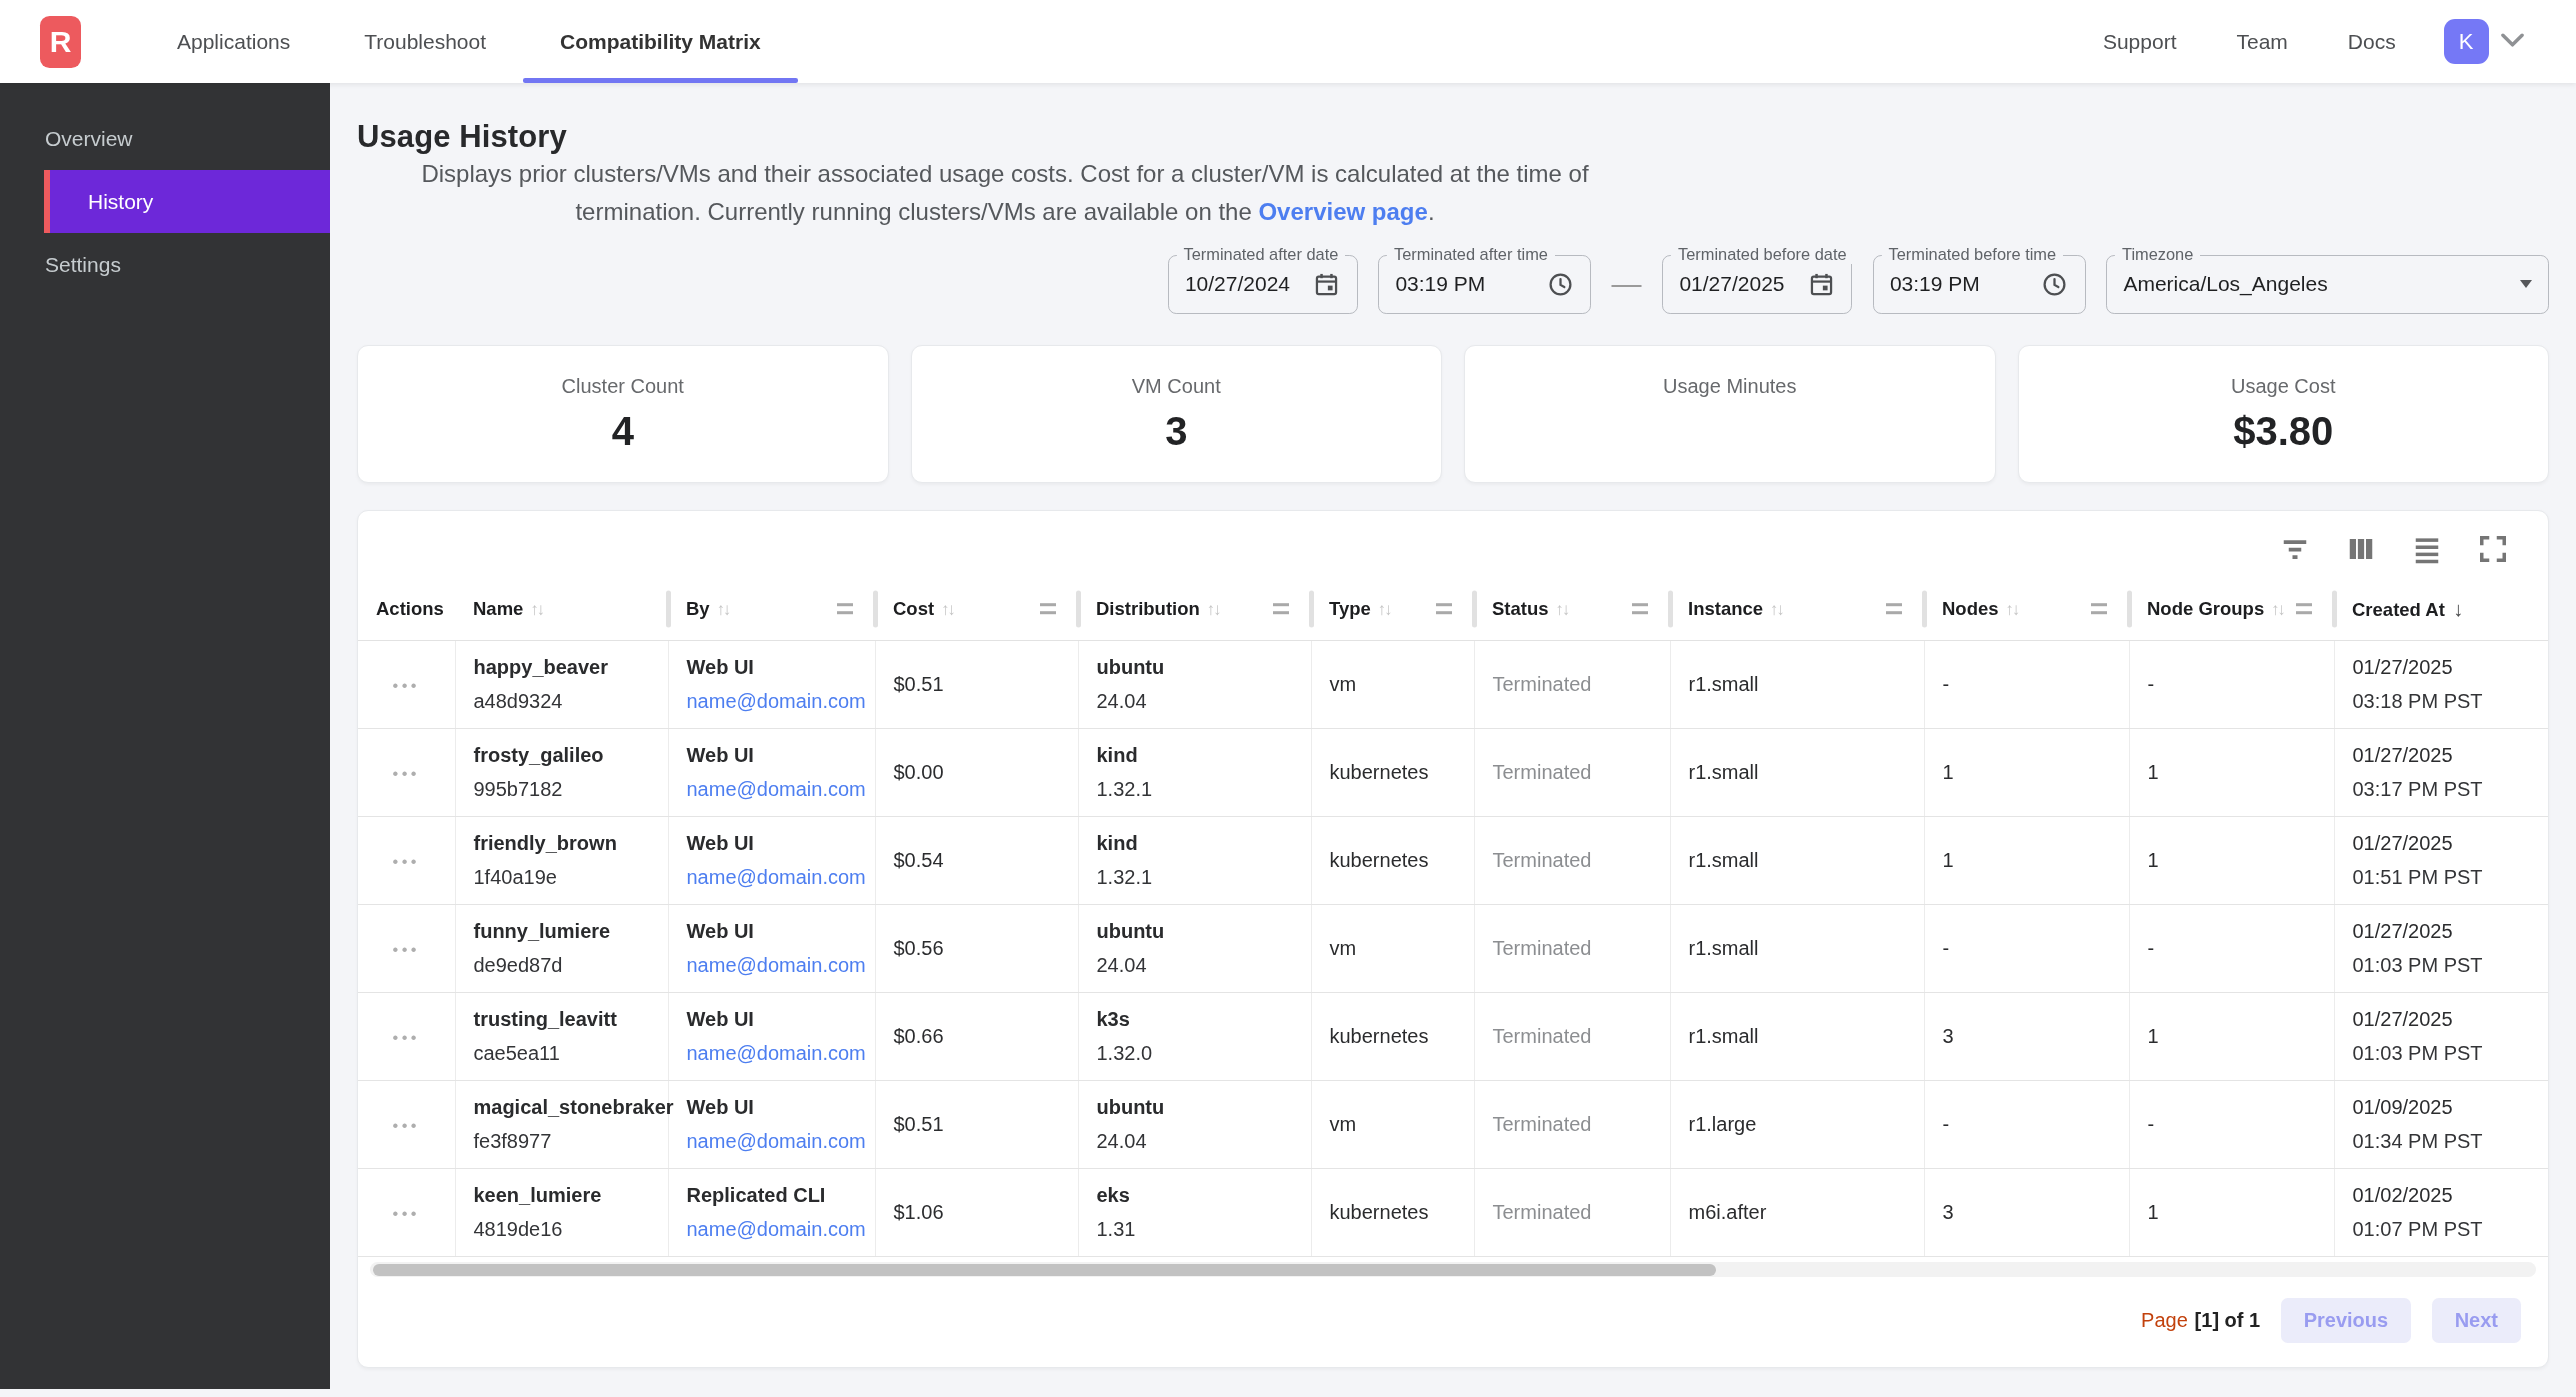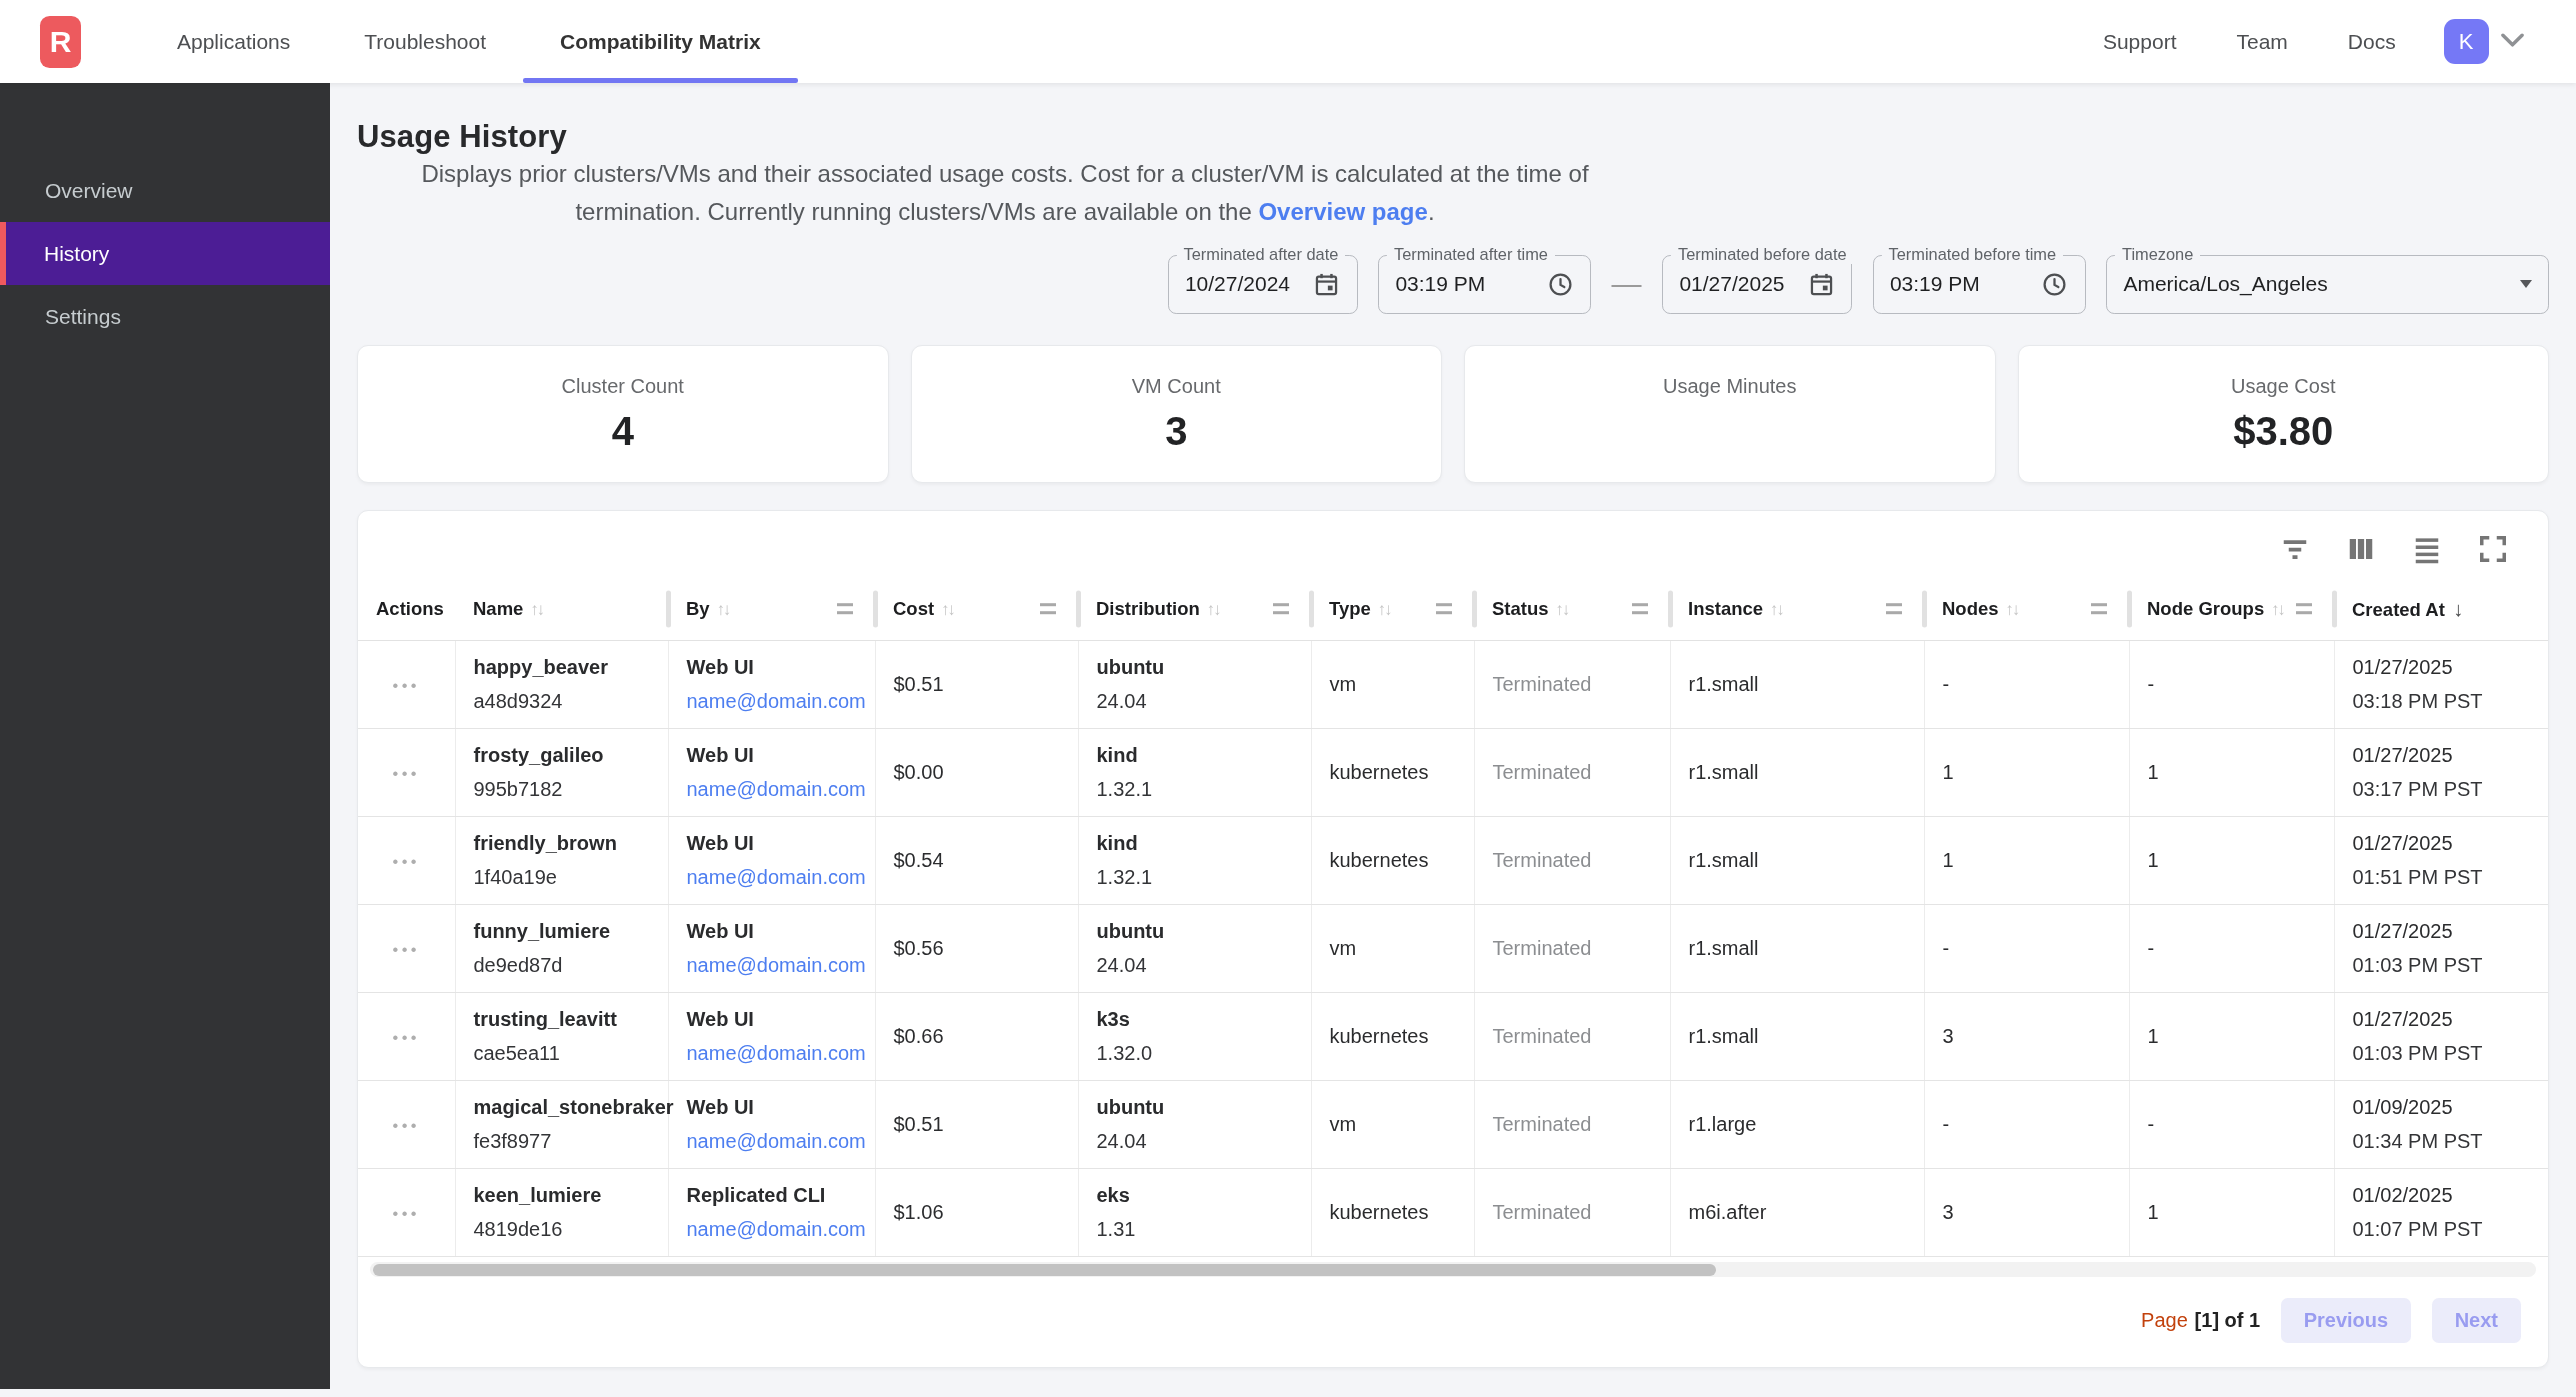--- a/index.html
+++ b/index.html
@@ -38,29 +38,29 @@
   .avatar {
     width:45px; height:45px; border-radius:11px; background:#7578f6;
     color:#fff; font-size:22px; display:flex; align-items:center; justify-content:center;
     margin:0 12.3px 0 18px; cursor:pointer;
   }
   .chev { margin-right:52px; cursor:pointer; display:flex; align-items:center; }
 
   
   .sidebar {
     position:absolute; top:83px; left:0; bottom:8px; width:330px;
-    background:#323335; padding-top:76px; z-index:20;
+    background:#323335; padding-top:24px; z-index:20;
   }
   .side-item {
     height:63px; display:flex; align-items:center; padding-left:45px;
     font-size:21px; color:#c6cccf; cursor:pointer;
   }
   .side-item.active {
-    background:#4c1d95; color:#ffffff;
-    border-left:6.8px solid #ee5a5e; padding-left:38px;
+    background:#6d28d9; color:#ffffff;
+    border-left:6.8px solid #ee5a5e; padding-left:38px;margin-left:44px;
   }
 
   
   .main { position:absolute; top:83px; left:330px; right:0; bottom:0; padding:0 27px; }
   h1.page-title { margin-top:36px; font-size:31px; color:#28292b; letter-spacing:0.1px; }
   .desc { font-size:24px; line-height:1.6; color:#55585c; max-width:1296px;text-align:center; }
   .desc a { color:#4d7ef0; font-weight:bold; text-decoration:none; cursor:pointer; }
 
   
   .filters { display:flex; justify-content:flex-end; align-items:center; gap:20.5px; margin-top:23px; }

